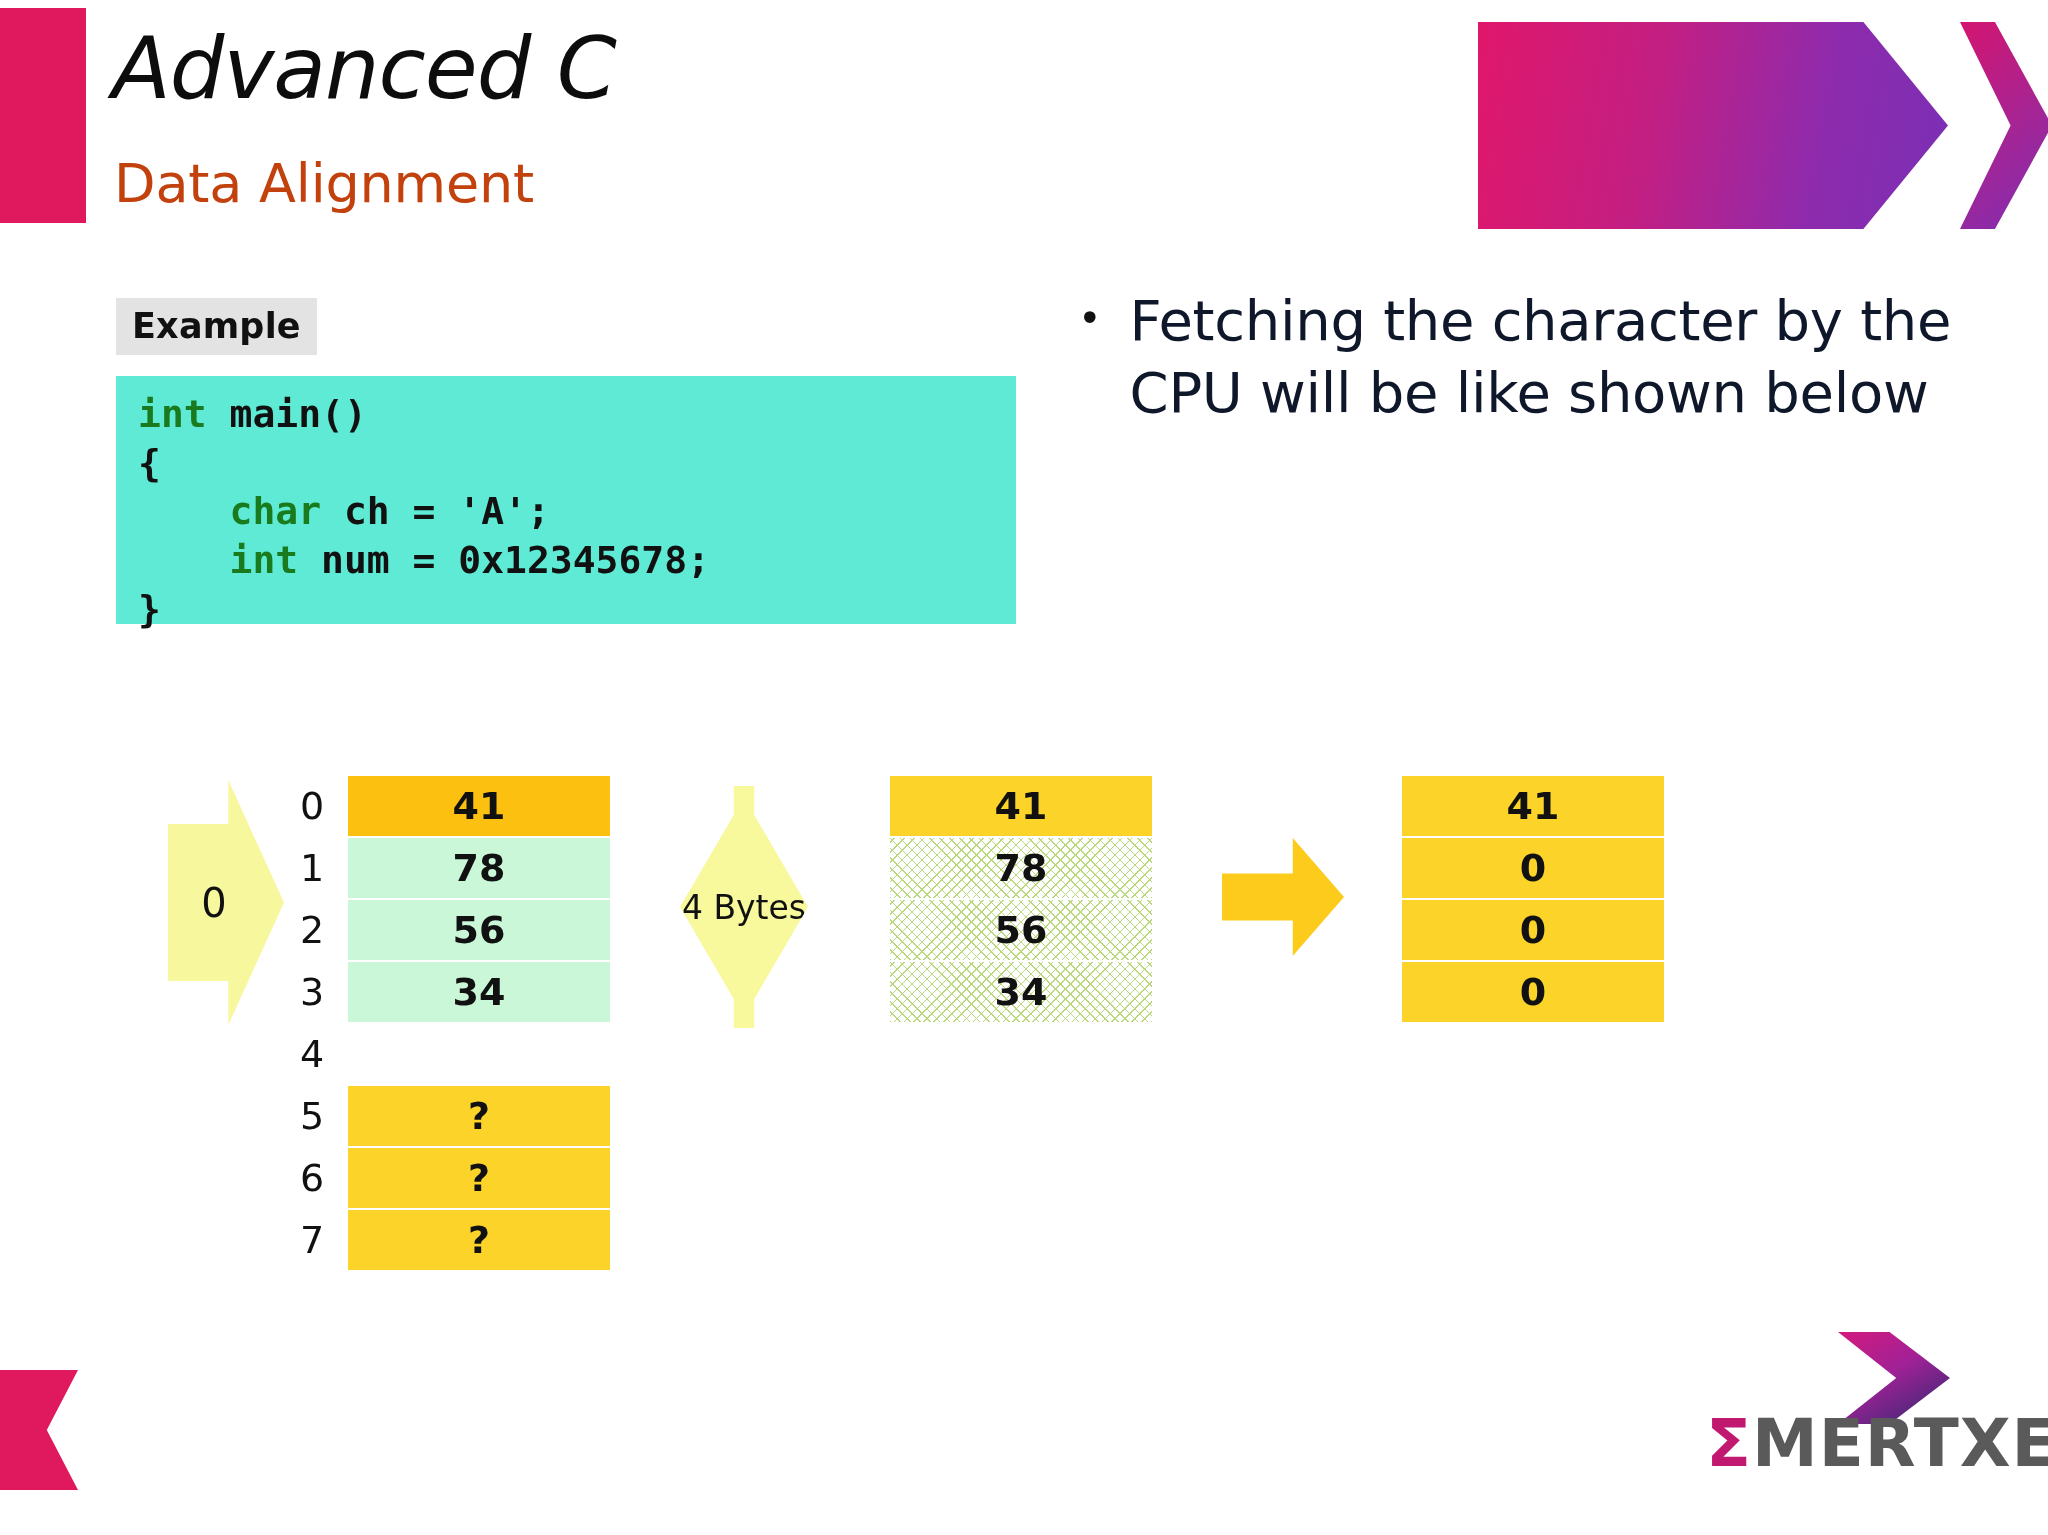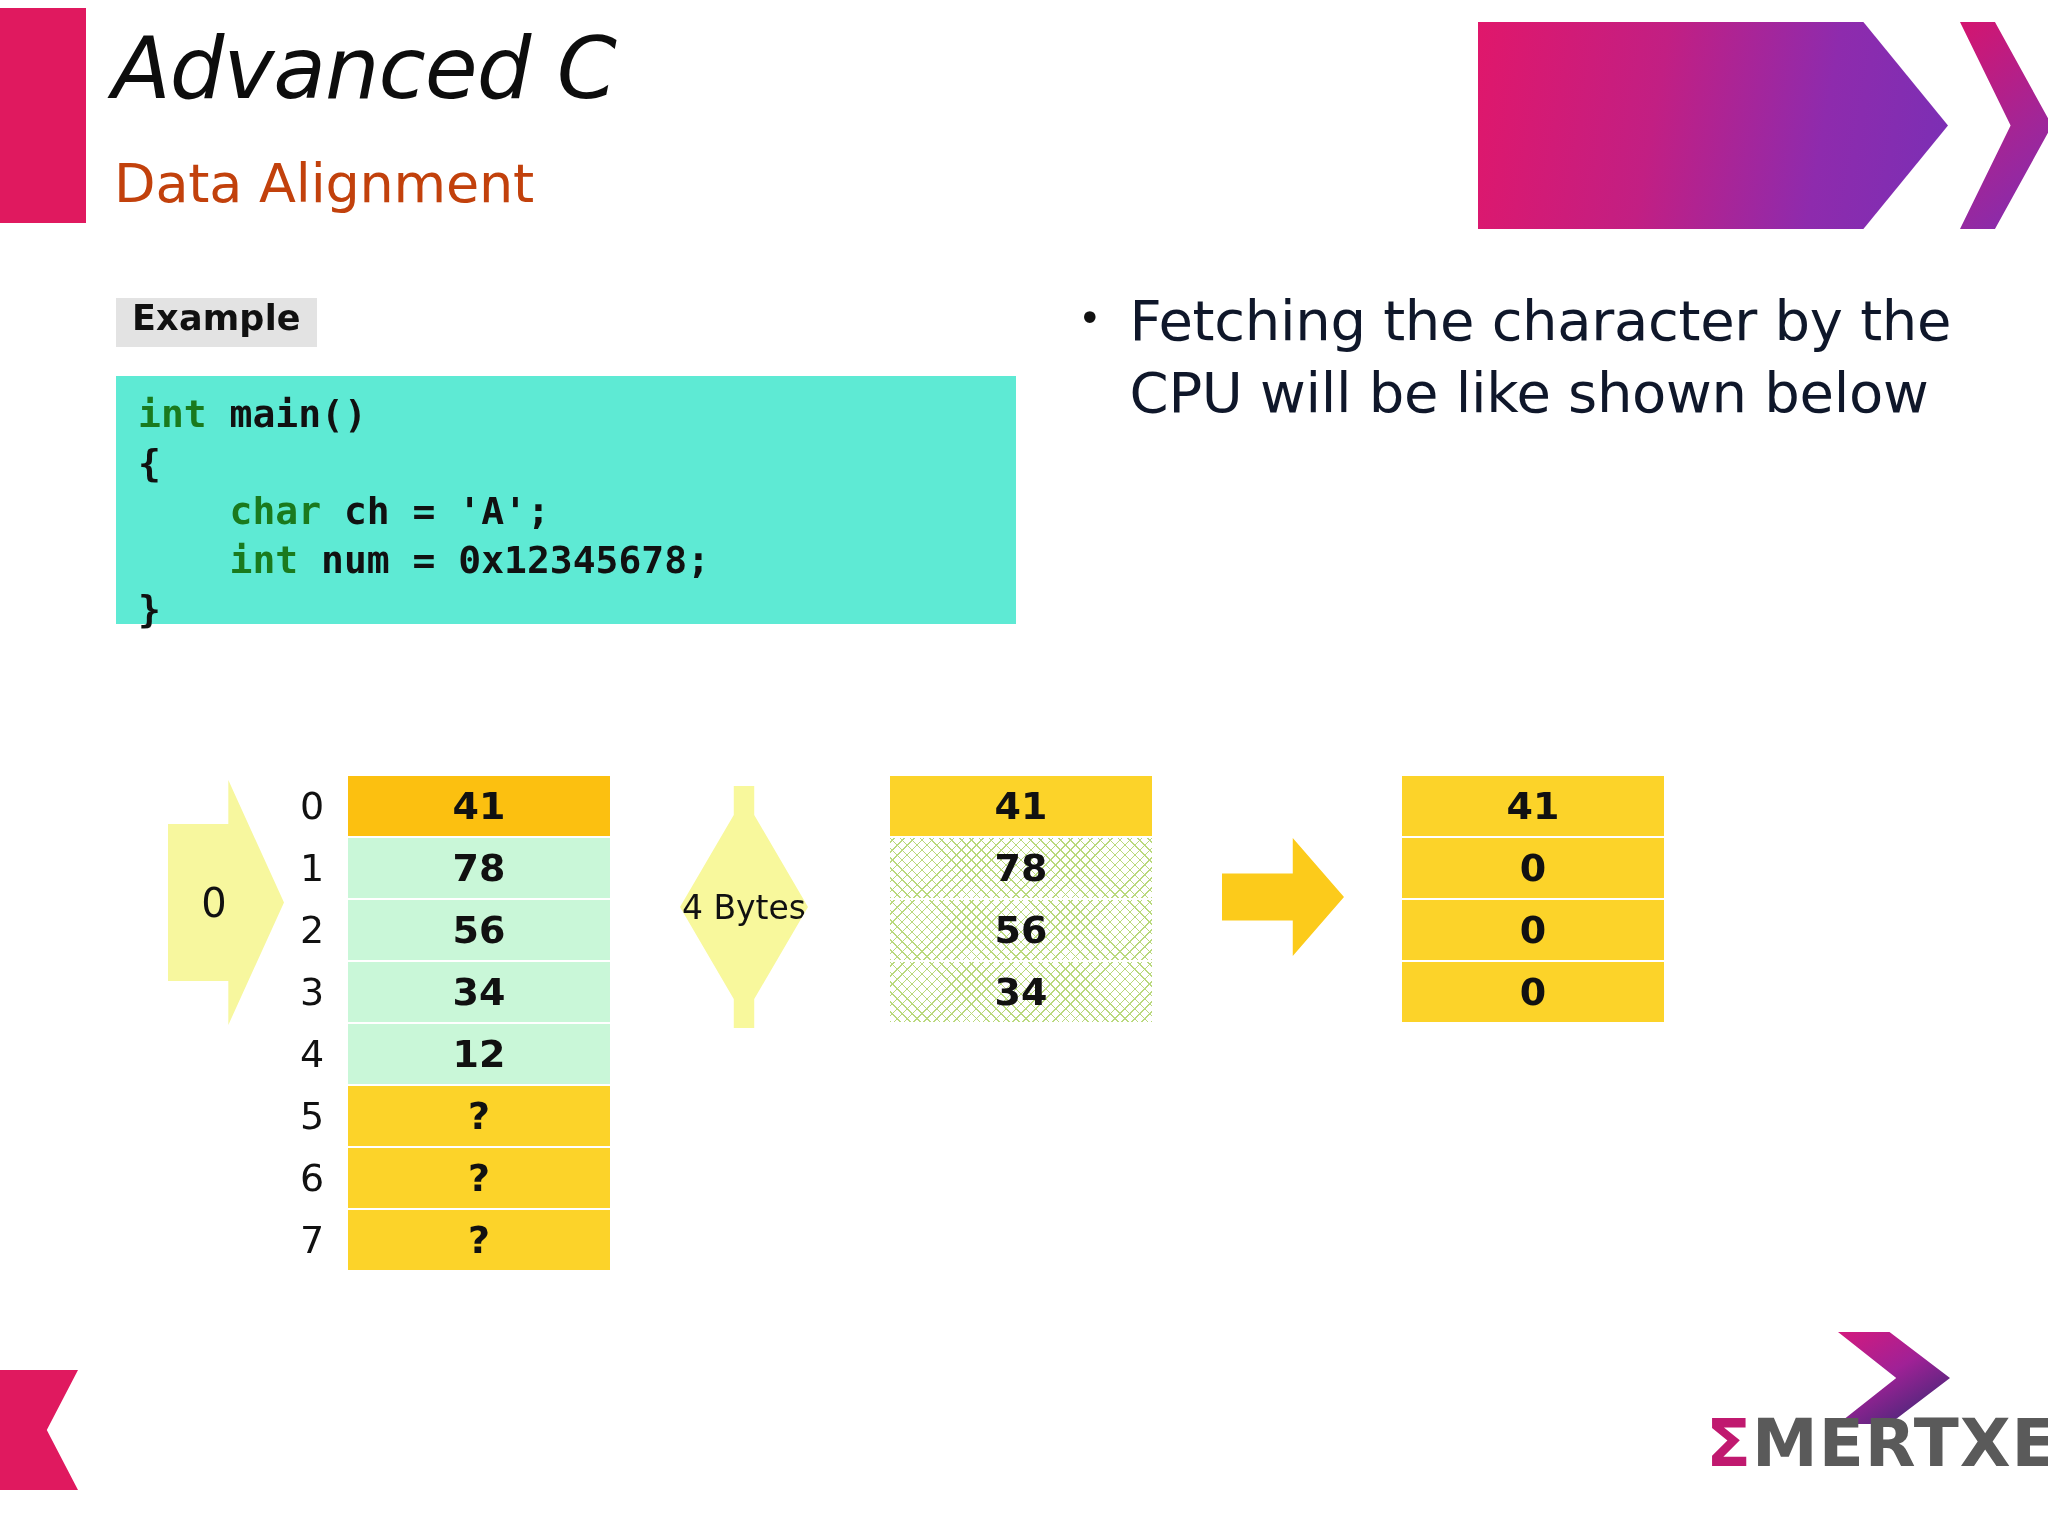--- a/index.html
+++ b/index.html
@@ -46,21 +46,21 @@
     position:absolute; left:114px; top:152px;
     font-size:54px; font-weight:400; color:#c2410c;
     letter-spacing:-0.2px;
   }
 
   
   .example-tag{
     position:absolute; left:116px; top:298px;
     background:#e3e3e3; color:#111;
     font-size:35px; font-weight:700;
-    padding:0 16px 9px 16px;
+    padding:8px 16px 9px 16px;
     letter-spacing:0.2px;
   }
   .code-box{
     position:absolute; left:116px; top:376px;
     width:900px; height:248px;
     background:#5eead4;
     padding:14px 0 0 0;
     box-sizing:border-box;
   }
   .code-box pre{
@@ -229,21 +229,20 @@
     <div class="mem-row">
       <div class="mem-idx">2</div>
       <div class="mem-cell c-green">56</div>
     </div>
     <div class="mem-row">
       <div class="mem-idx">3</div>
       <div class="mem-cell c-green">34</div>
     </div>
     <div class="mem-row">
       <div class="mem-idx">4</div>
-      <div class="mem-cell c-green">12</div>
     </div>
     <div class="mem-row">
       <div class="mem-idx">5</div>
       <div class="mem-cell c-gold">?</div>
     </div>
     <div class="mem-row">
       <div class="mem-idx">6</div>
       <div class="mem-cell c-gold">?</div>
     </div>
     <div class="mem-row">

